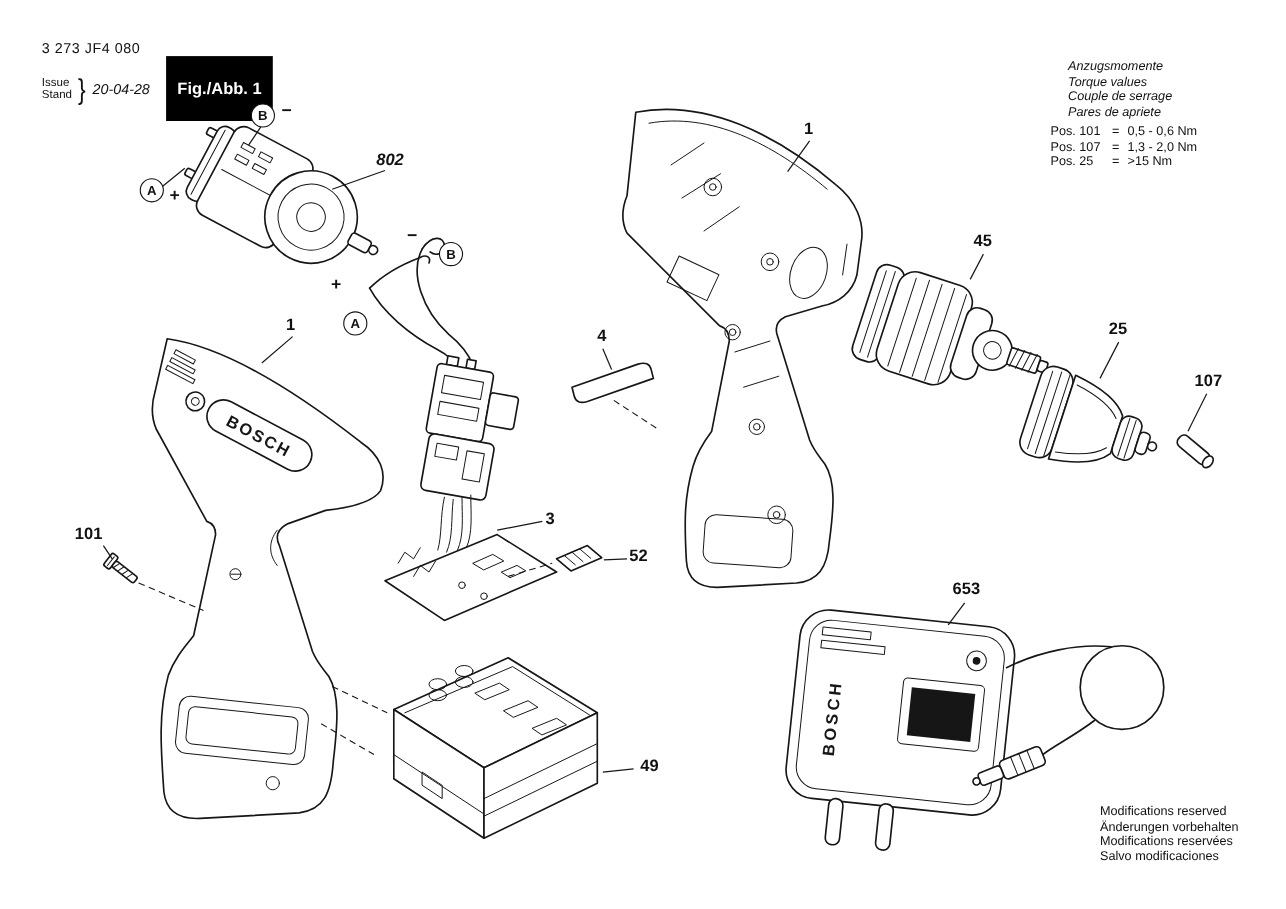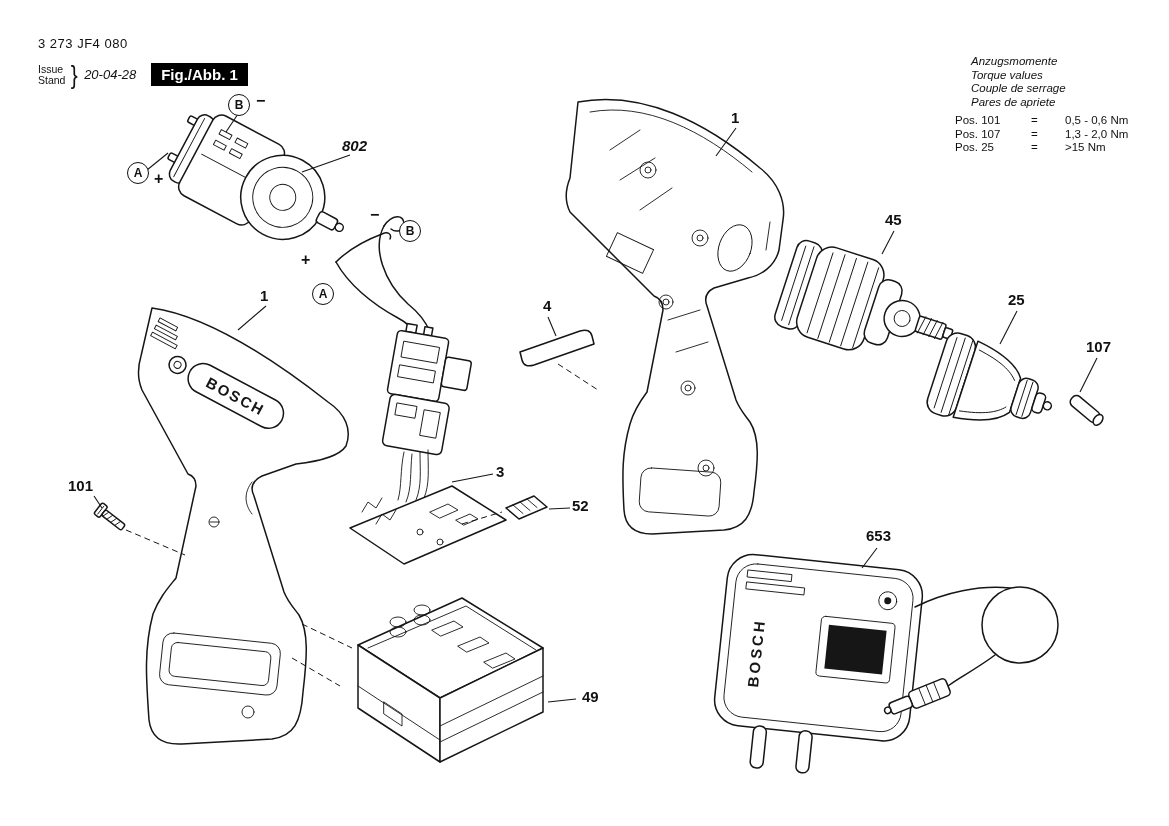--- a/index.html
+++ b/index.html
@@ -11,31 +11,31 @@
   .ln{fill:none;stroke:#161616;stroke-width:1.5;stroke-linejoin:round;stroke-linecap:round;}
   .thin{fill:none;stroke:#161616;stroke-width:0.9;stroke-linejoin:round;stroke-linecap:round;}
   .fillw{fill:#fff;}
   .dark{fill:#161616;stroke:none;}
   .dash{fill:none;stroke:#161616;stroke-width:1;stroke-dasharray:6 4;}
   .leader{fill:none;stroke:#161616;stroke-width:1.1;}
 
   
   .hdr{position:absolute;left:38px;top:36px;}
   .hdr .typeno{font-size:13px;letter-spacing:.5px;}
-  .hdr-row{display:flex;align-items:center;gap:5px;margin-top:12px;}
+  .hdr-row{display:flex;align-items:center;gap:5px;margin-top:0;}
   .issue-stand{display:flex;flex-direction:column;font-size:10.5px;line-height:11px;}
   .brace{font-size:26px;font-weight:300;line-height:22px;transform:scaleX(.8);}
   .date{font-size:13px;margin-right:10px;font-style:italic;}
-  .figbox{background:#000;color:#fff;font-weight:bold;font-size:15px;padding:3px 10px;}
+  .figbox{background:#000;color:#fff;font-weight:bold;font-size:15px;padding:21px 10px;}
 
   
   .torque{position:absolute;left:955px;top:55px;font-size:11.5px;line-height:13.5px;width:210px;}
   .torque .t-line{padding-left:16px;font-style:italic;}
   .pos-rows{margin-top:5px;}
-  .pos-row{display:grid;grid-template-columns:56px 14px auto;gap:20px;}
+  .pos-row{display:grid;grid-template-columns:56px 14px auto;}
 
   
   .footnote{position:absolute;left:1000px;top:732px;font-size:11.5px;line-height:13.5px;}
 
   
   .plabel{position:absolute;font-size:15px;font-weight:bold;}
   .circ{position:absolute;width:20px;height:20px;border:1.6px solid #111;border-radius:50%;
         display:flex;align-items:center;justify-content:center;font-size:12px;font-weight:bold;background:#fff;}
   .sign{position:absolute;font-size:16px;font-weight:bold;}
 </style>
@@ -330,20 +330,26 @@
         <span>1,3 - 2,0 Nm</span>
       </div>
       <div class="pos-row">
         <span>Pos. 25</span>
         <span>=</span>
         <span>&gt;15 Nm</span>
       </div>
     </div>
   </div>
 
+  <div class="footnote">
+    <div>Modifications reserved</div>
+    <div>Änderungen vorbehalten</div>
+    <div>Modifications reservées</div>
+    <div>Salvo modificaciones</div>
+  </div>
 
   <span class="plabel" style="left:342px;top:137px;font-style:italic;">802</span>
   <span class="circ" style="left:228px;top:94px;">B</span>
   <span class="sign" style="left:256px;top:92px;">−</span>
   <span class="circ" style="left:127px;top:162px;">A</span>
   <span class="sign" style="left:154px;top:170px;">+</span>
 
   <span class="sign" style="left:370px;top:206px;">−</span>
   <span class="circ" style="left:399px;top:220px;">B</span>
   <span class="sign" style="left:301px;top:251px;">+</span>

